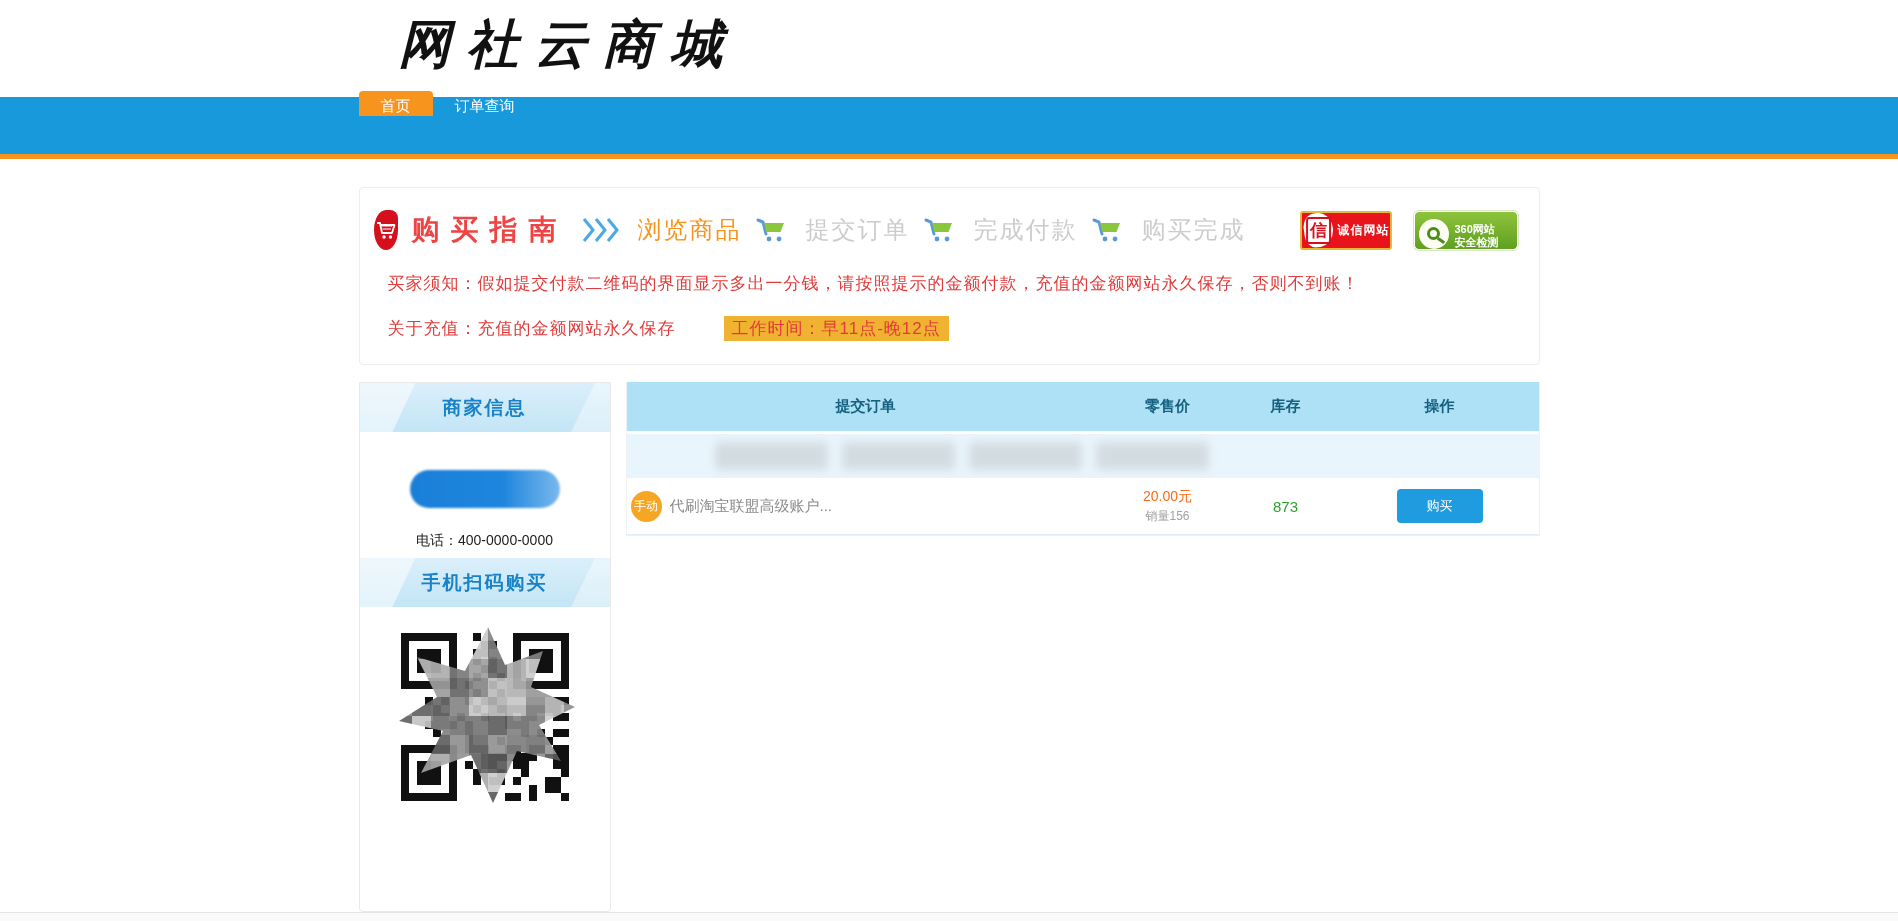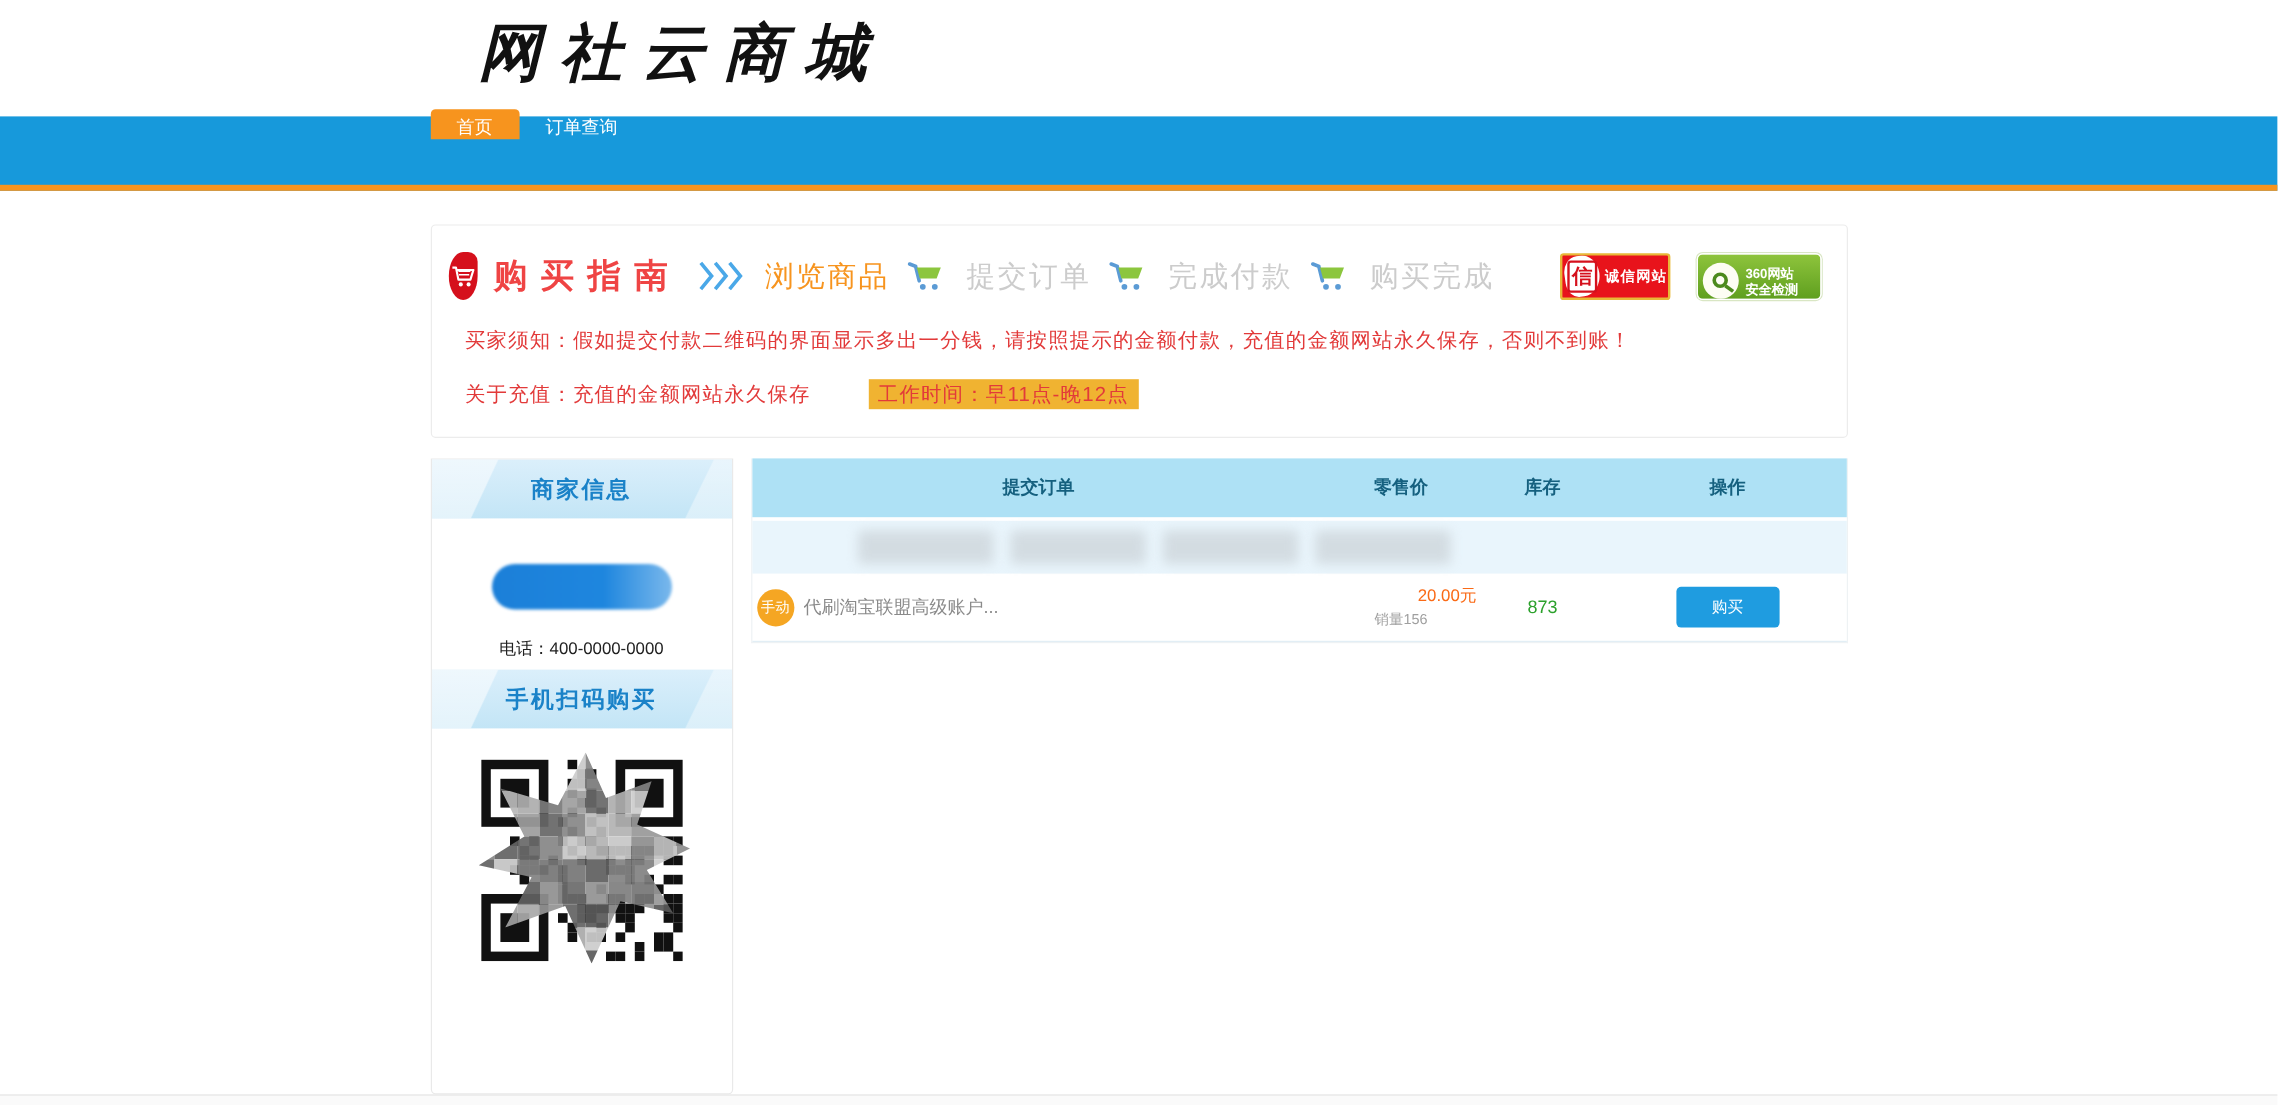--- a/index.html
+++ b/index.html
@@ -82,21 +82,21 @@
   .col-stock { width:110px; text-align:center; }
   .col-action { flex:1; text-align:center; }
   .blur-row { background:#e9f5fc; height:44px; position:relative; margin:3px 0 0; }
   .blur-row .blob-strip { position:absolute; top:8px; left:88px; right:330px; height:28px; display:flex; gap:14px; }
   .blur-row .blob { flex:1; background:#b9bec2; opacity:.45; border-radius:3px; filter:blur(5px); }
   .product-row { height:57px; border-bottom:1px solid #e2eef5; font-size:15px; }
   .p-name-cell { width:478px; display:flex; align-items:center; padding-left:4px; text-align:left; }
   .manual-badge { width:31px; height:31px; border-radius:50%; background:#f5a623; color:#fff; font-size:12px;
                   display:flex; align-items:center; justify-content:center; flex:0 0 31px; }
   .p-name { color:#8a8a8a; margin-left:8px; overflow:hidden; text-overflow:ellipsis; white-space:nowrap; }
-  .price-main { color:#fa6a16; font-size:14px;text-align:right; }
+  .price-main { color:#fa6a16; font-size:14px; }
   .price-sales { color:#9f9f9f; font-size:12px; margin-top:2px; }
   .stock-num { color:#2ca12c; font-size:15px; }
   .buy-btn { background:#1f9ce0; color:#fff; border:none; border-radius:4px; font-size:13px;
              padding:8px 30px; cursor:pointer; }
 
   
   .page-footer { position:absolute; left:0; right:0; bottom:0; height:9px; background:#fafafa; border-top:1px solid #e4e4e4; }
 
   
   .cart-svg { display:block; }

